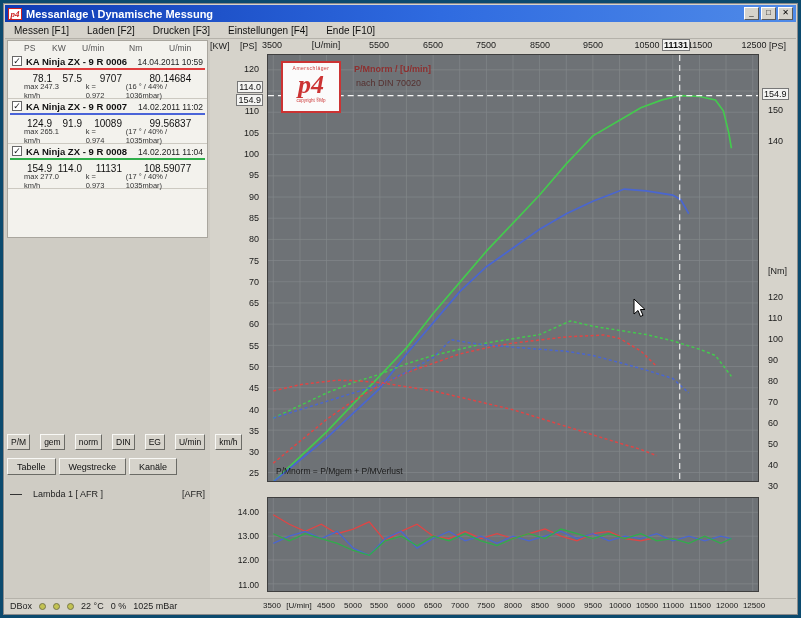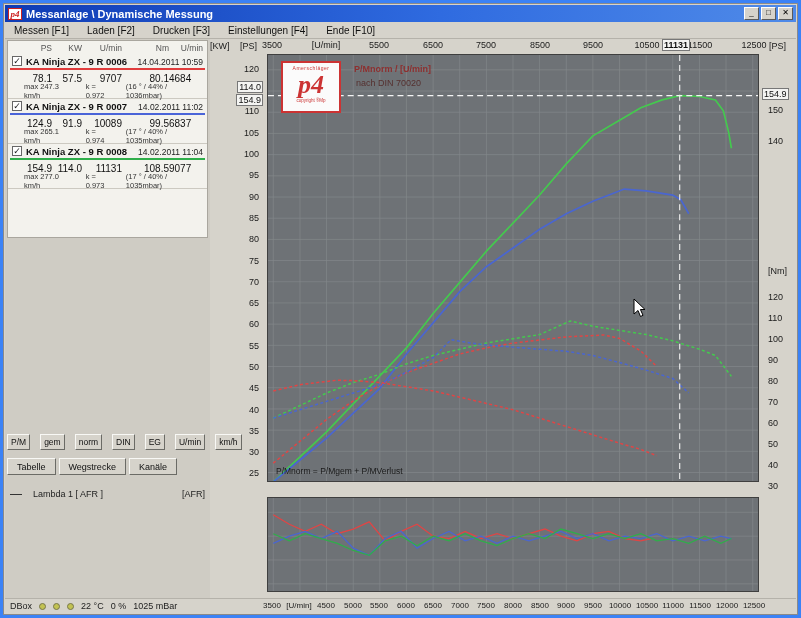--- a/index.html
+++ b/index.html
@@ -1,17 +1,17 @@
 <!DOCTYPE html>
 <html><head>
 <meta charset="utf-8">
 <style>
   *{box-sizing:border-box;margin:0;padding:0;}
   body{margin:0;background:#222;font-family:"Liberation Sans",sans-serif;}
-  .screen{position:relative;width:801px;height:618px;background:#3b82f6;overflow:hidden;font-family:"Liberation Sans",sans-serif;}
+  .screen{position:relative;width:801px;height:618px;background:#0c4a6e;overflow:hidden;font-family:"Liberation Sans",sans-serif;}
   .app{position:absolute;left:3px;top:3px;width:795px;height:612px;background:#d6d3cb;border:1px solid #8a8a8a;color:#111;}
 
   
   .titlebar{position:absolute;left:1px;top:1px;right:1px;height:17px;
     background:linear-gradient(90deg,#0f3bb4,#2f6be0 55%,#4f8ae8);
     display:flex;align-items:center;gap:4px;padding:0 3px;}
   .title-icon{width:14px;height:12px;background:#fff;color:#c22;border:1px solid #c22;
     font:italic bold 9px "Liberation Serif",serif;text-align:center;line-height:10px;flex:none;}
   .title-text{color:#fff;font-weight:bold;font-size:11px;flex:1;white-space:nowrap;overflow:hidden;}
   .win-btns{display:flex;gap:2px;flex:none;}
@@ -20,21 +20,21 @@
 
   
   .menubar{position:absolute;left:1px;top:18px;right:1px;height:17px;background:#d6d3cb;
     border-bottom:1px solid #b5b2aa;display:flex;align-items:center;}
   .menu-item{padding:2px 9px;font-size:10px;white-space:nowrap;}
 
   
   .left-panel{position:absolute;left:1px;top:35px;width:205px;height:559px;background:#cfccc4;}
   .runs-list{position:absolute;left:2px;top:1px;right:2px;height:198px;background:#f3f2ed;border:1px solid #a9a69e;}
   .runs-header{display:flex;align-items:center;height:13px;font-size:8.5px;color:#555;}
-  .hc{text-align:right;}
+  .hc{text-align:left;}
   .hc-cb{width:16px;}
   .hc-ps{width:28px;}
   .hc-kw{width:30px;}
   .hc-rpm{width:40px;}
   .hc-nm{width:40px;margin-left:auto;}
   .hc-rpm2{width:38px;padding-right:4px;}
   .run-card{padding:1px 0 2px;border-bottom:1px solid #ccc9c1;}
   .run-head{display:flex;align-items:center;height:15px;margin:0 2px 1px 2px;border-bottom:2px solid #999;}
   .cb{width:10px;height:10px;background:#fff;border:1px solid #666;font-size:9px;line-height:8px;
     text-align:center;margin:0 4px 1px 2px;color:#222;flex:none;}
@@ -326,20 +326,26 @@
         <span class="rtick" style="top:280px">100</span>
         <span class="rtick" style="top:301px">90</span>
         <span class="rtick" style="top:322px">80</span>
         <span class="rtick" style="top:343px">70</span>
         <span class="rtick" style="top:364px">60</span>
         <span class="rtick" style="top:385px">50</span>
         <span class="rtick" style="top:406px">40</span>
         <span class="rtick" style="top:427px">30</span>
       </div>
 
+    <div class="afr-left-axis" id="afr-left-axis">
+        <span class="ytick" style="top:10px">14.00</span>
+        <span class="ytick" style="top:34px">13.00</span>
+        <span class="ytick" style="top:58px">12.00</span>
+        <span class="ytick" style="top:83px">11.00</span>
+      </div>
     <div class="afr-plot">
       <svg id="afr-svg" viewBox="0 0 492 95" preserveAspectRatio="none">
           <line class="grid" x1="5.3" y1="0" x2="5.3" y2="95"></line>
           <line class="grid" x1="32.1" y1="0" x2="32.1" y2="95"></line>
           <line class="grid" x1="58.8" y1="0" x2="58.8" y2="95"></line>
           <line class="grid" x1="85.6" y1="0" x2="85.6" y2="95"></line>
           <line class="grid" x1="112.3" y1="0" x2="112.3" y2="95"></line>
           <line class="grid" x1="139.0" y1="0" x2="139.0" y2="95"></line>
           <line class="grid" x1="165.8" y1="0" x2="165.8" y2="95"></line>
           <line class="grid" x1="192.5" y1="0" x2="192.5" y2="95"></line>

